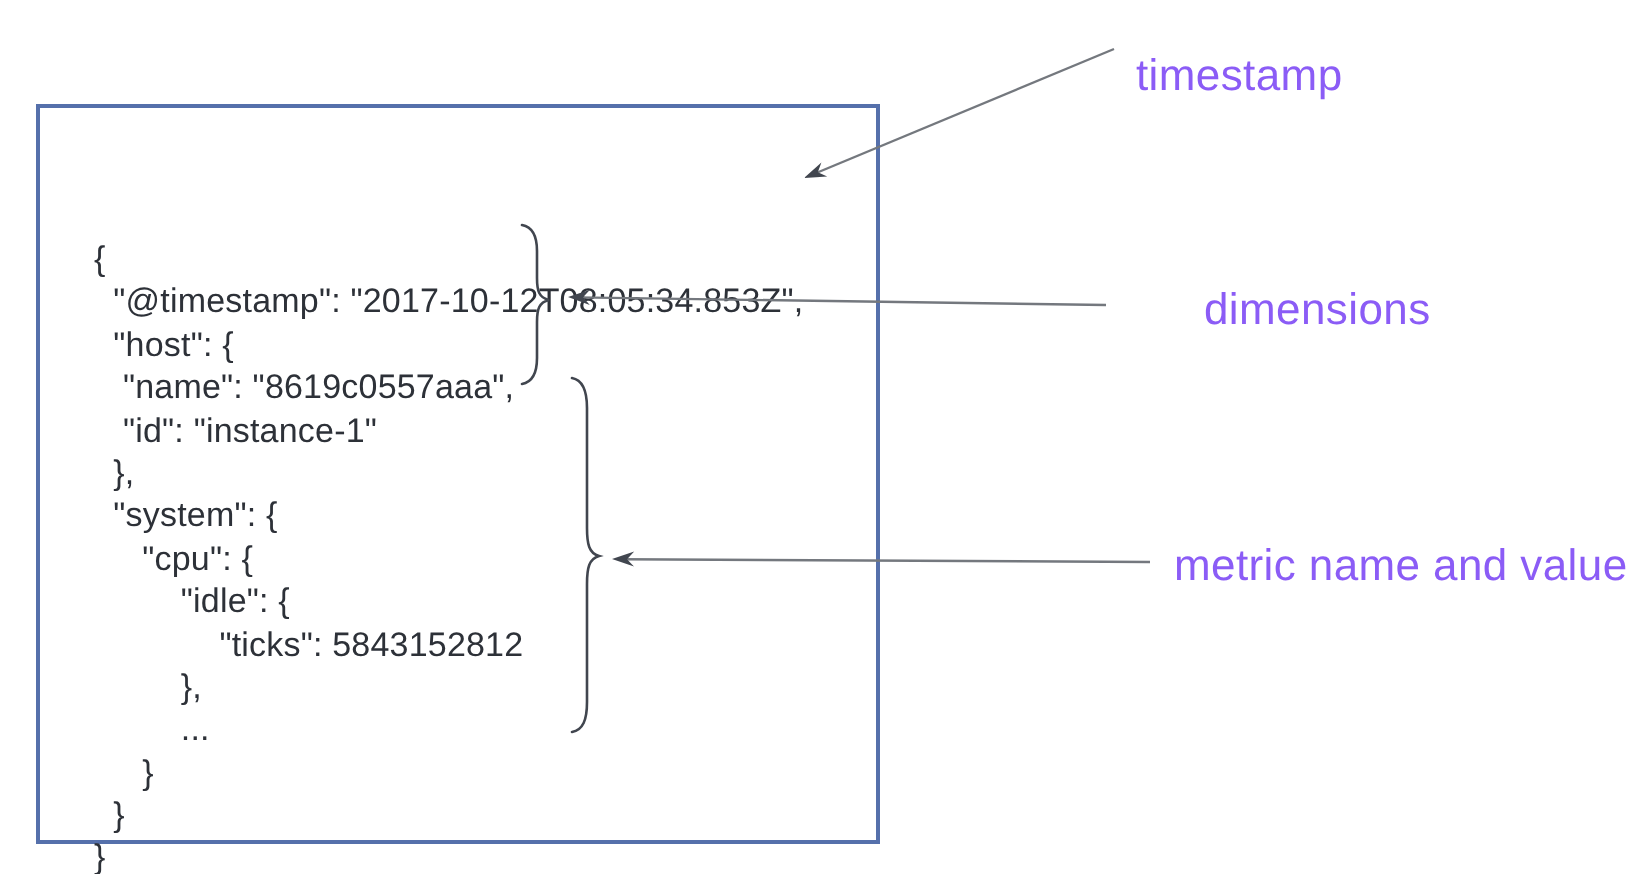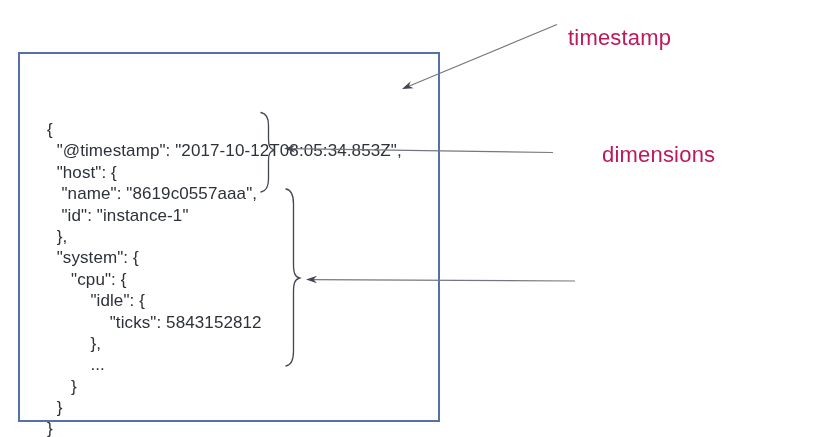--- a/index.html
+++ b/index.html
@@ -35,21 +35,21 @@
   .overlay {
     position: absolute;
     left: 0; top: 0;
     width: 817px; height: 437px;
     pointer-events: none;
   }
   .ann-label {
     position: absolute;
     font-size: 22px;
     line-height: 1.1;
-    color: #be185d;
+    color: #8b5cf6;
     letter-spacing: 0.2px;
     white-space: nowrap;
   }
   .label-timestamp { left: 568px; top: 26px; }
   .label-dimensions { left: 570px; top: 143px; margin-left: 32px; }
   .label-metric { left: 587px; top: 271px; }
 </style>
 </head>
 <body>
 
@@ -92,14 +92,15 @@
     </g>
 
     <g>
       <line x1="575" y1="281" x2="311" y2="279.6" stroke="#74787e" stroke-width="1.2"></line>
       <polygon points="306,279.5 317,283.3 313.5,279.6 317.1,275.7" fill="#41464f"></polygon>
     </g>
   </svg>
 
   <div class="ann-label label-timestamp">timestamp</div>
   <div class="ann-label label-dimensions">dimensions</div>
+  <div class="ann-label label-metric">metric name and value</div>
 
 </div>
 
 </body></html>

